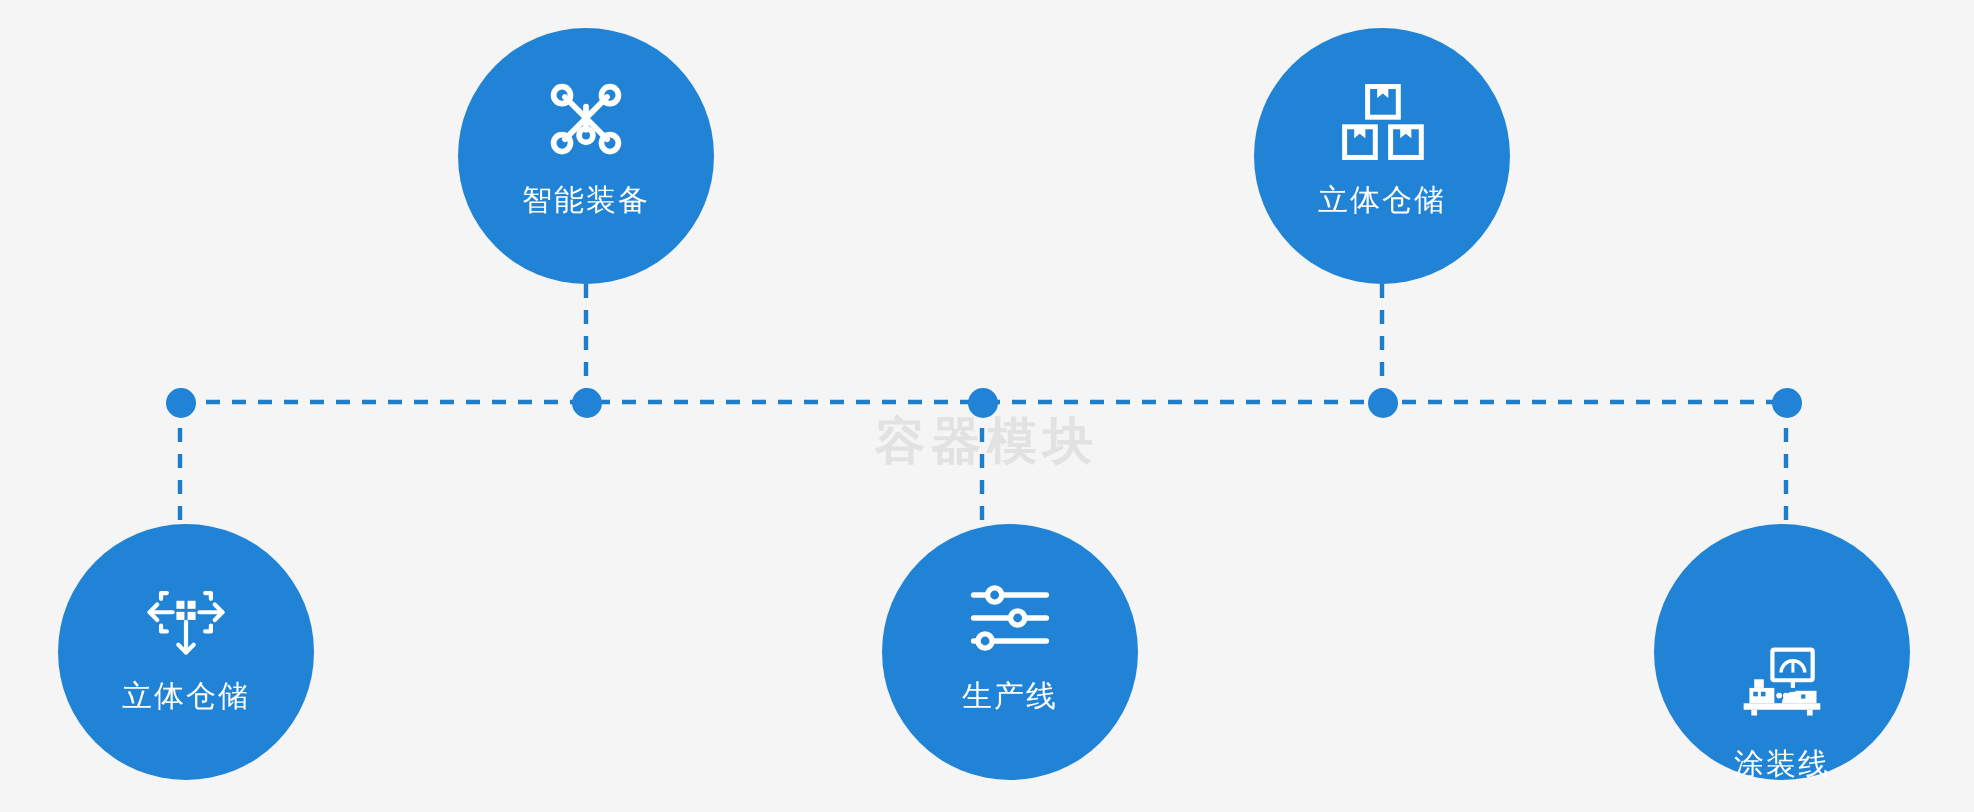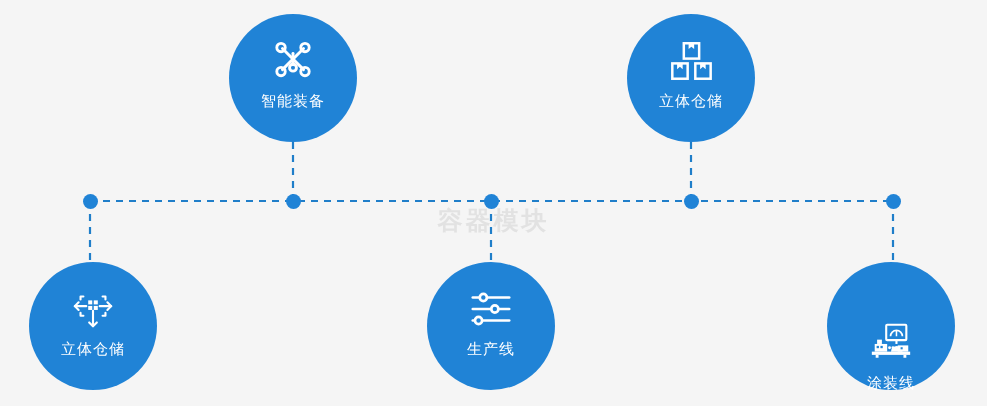--- a/index.html
+++ b/index.html
@@ -165,21 +165,21 @@
           <rect x="19" y="15" width="4.2" height="4.2"></rect>
           <rect x="24.8" y="15" width="4.2" height="4.2"></rect>
           <rect x="19" y="20.8" width="4.2" height="4.2"></rect>
           <rect x="24.8" y="20.8" width="4.2" height="4.2"></rect>
         </g>
       </svg>
     </span>
     <span class="caption">立体仓储</span>
   </div>
 
-  <div class="node" style="left:427px; top:262px;align-items:center;">
+  <div class="node" style="left:441px; top:262px;align-items:center;">
     <span class="glyph">
       <svg viewBox="0 0 48 48" xmlns="http://www.w3.org/2000/svg">
         <g fill="none" stroke="#ffffff" stroke-width="2.8" stroke-linecap="round">
           <line x1="5" y1="12" x2="43" y2="12"></line>
           <circle cx="16" cy="12" r="3.7" fill="#2083d6"></circle>
           <line x1="5" y1="24" x2="43" y2="24"></line>
           <circle cx="28" cy="24" r="3.7" fill="#2083d6"></circle>
           <line x1="5" y1="36" x2="43" y2="36"></line>
           <circle cx="11" cy="36" r="3.7" fill="#2083d6"></circle>
         </g>

